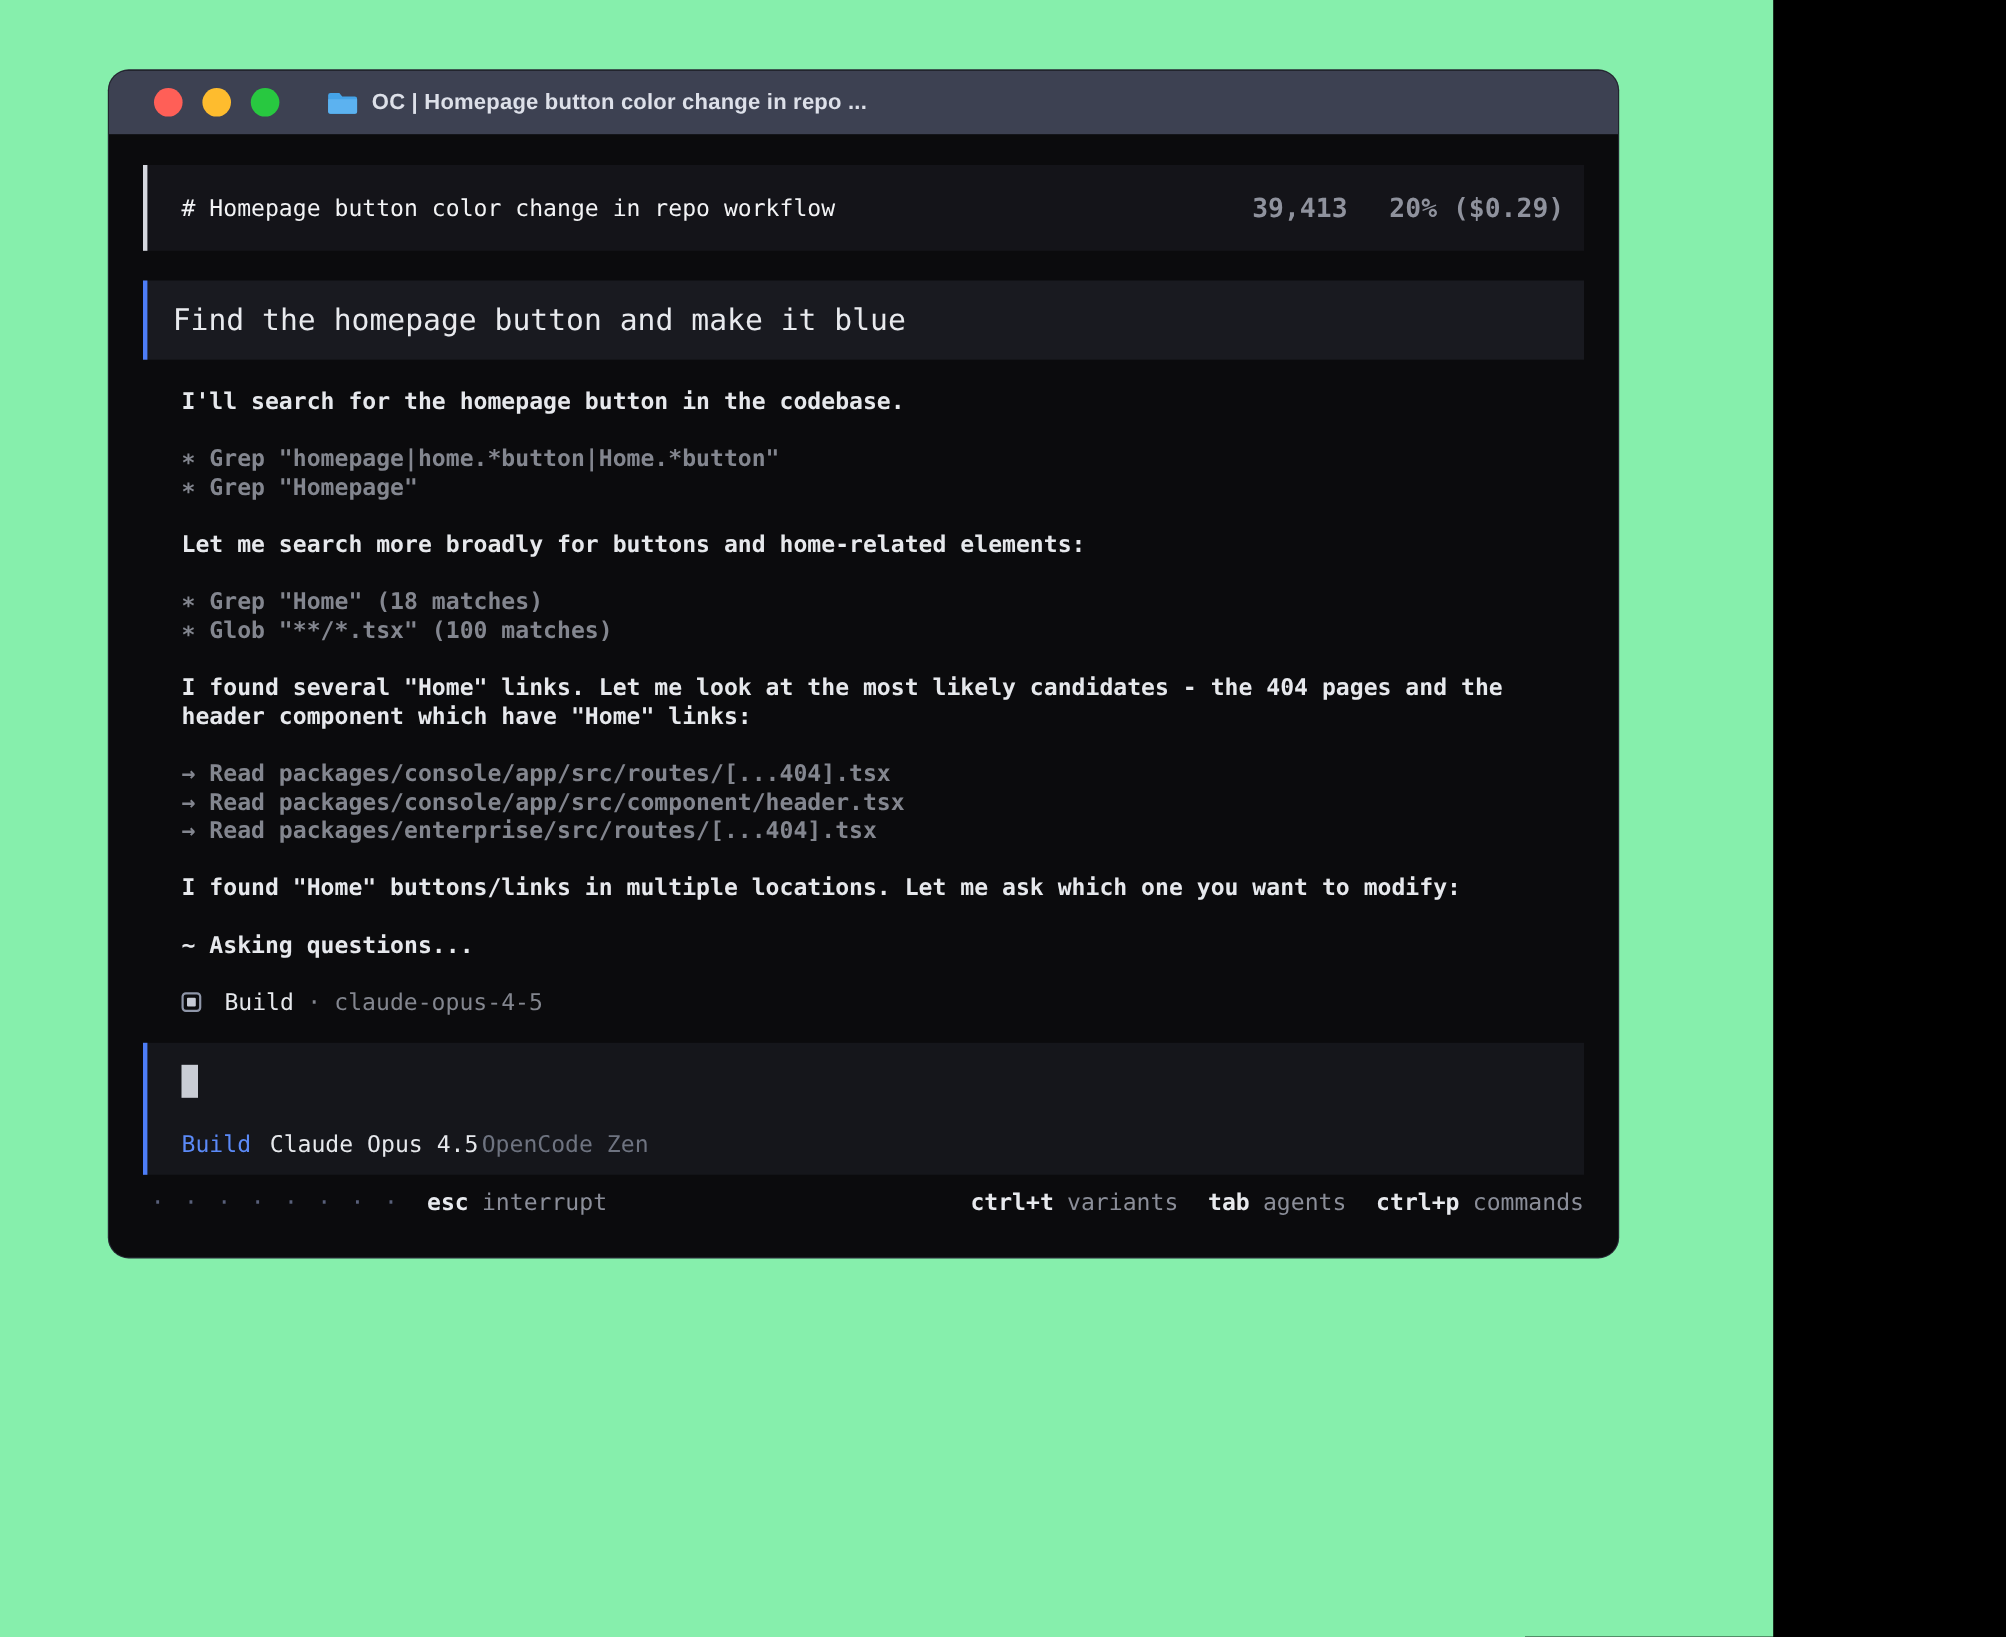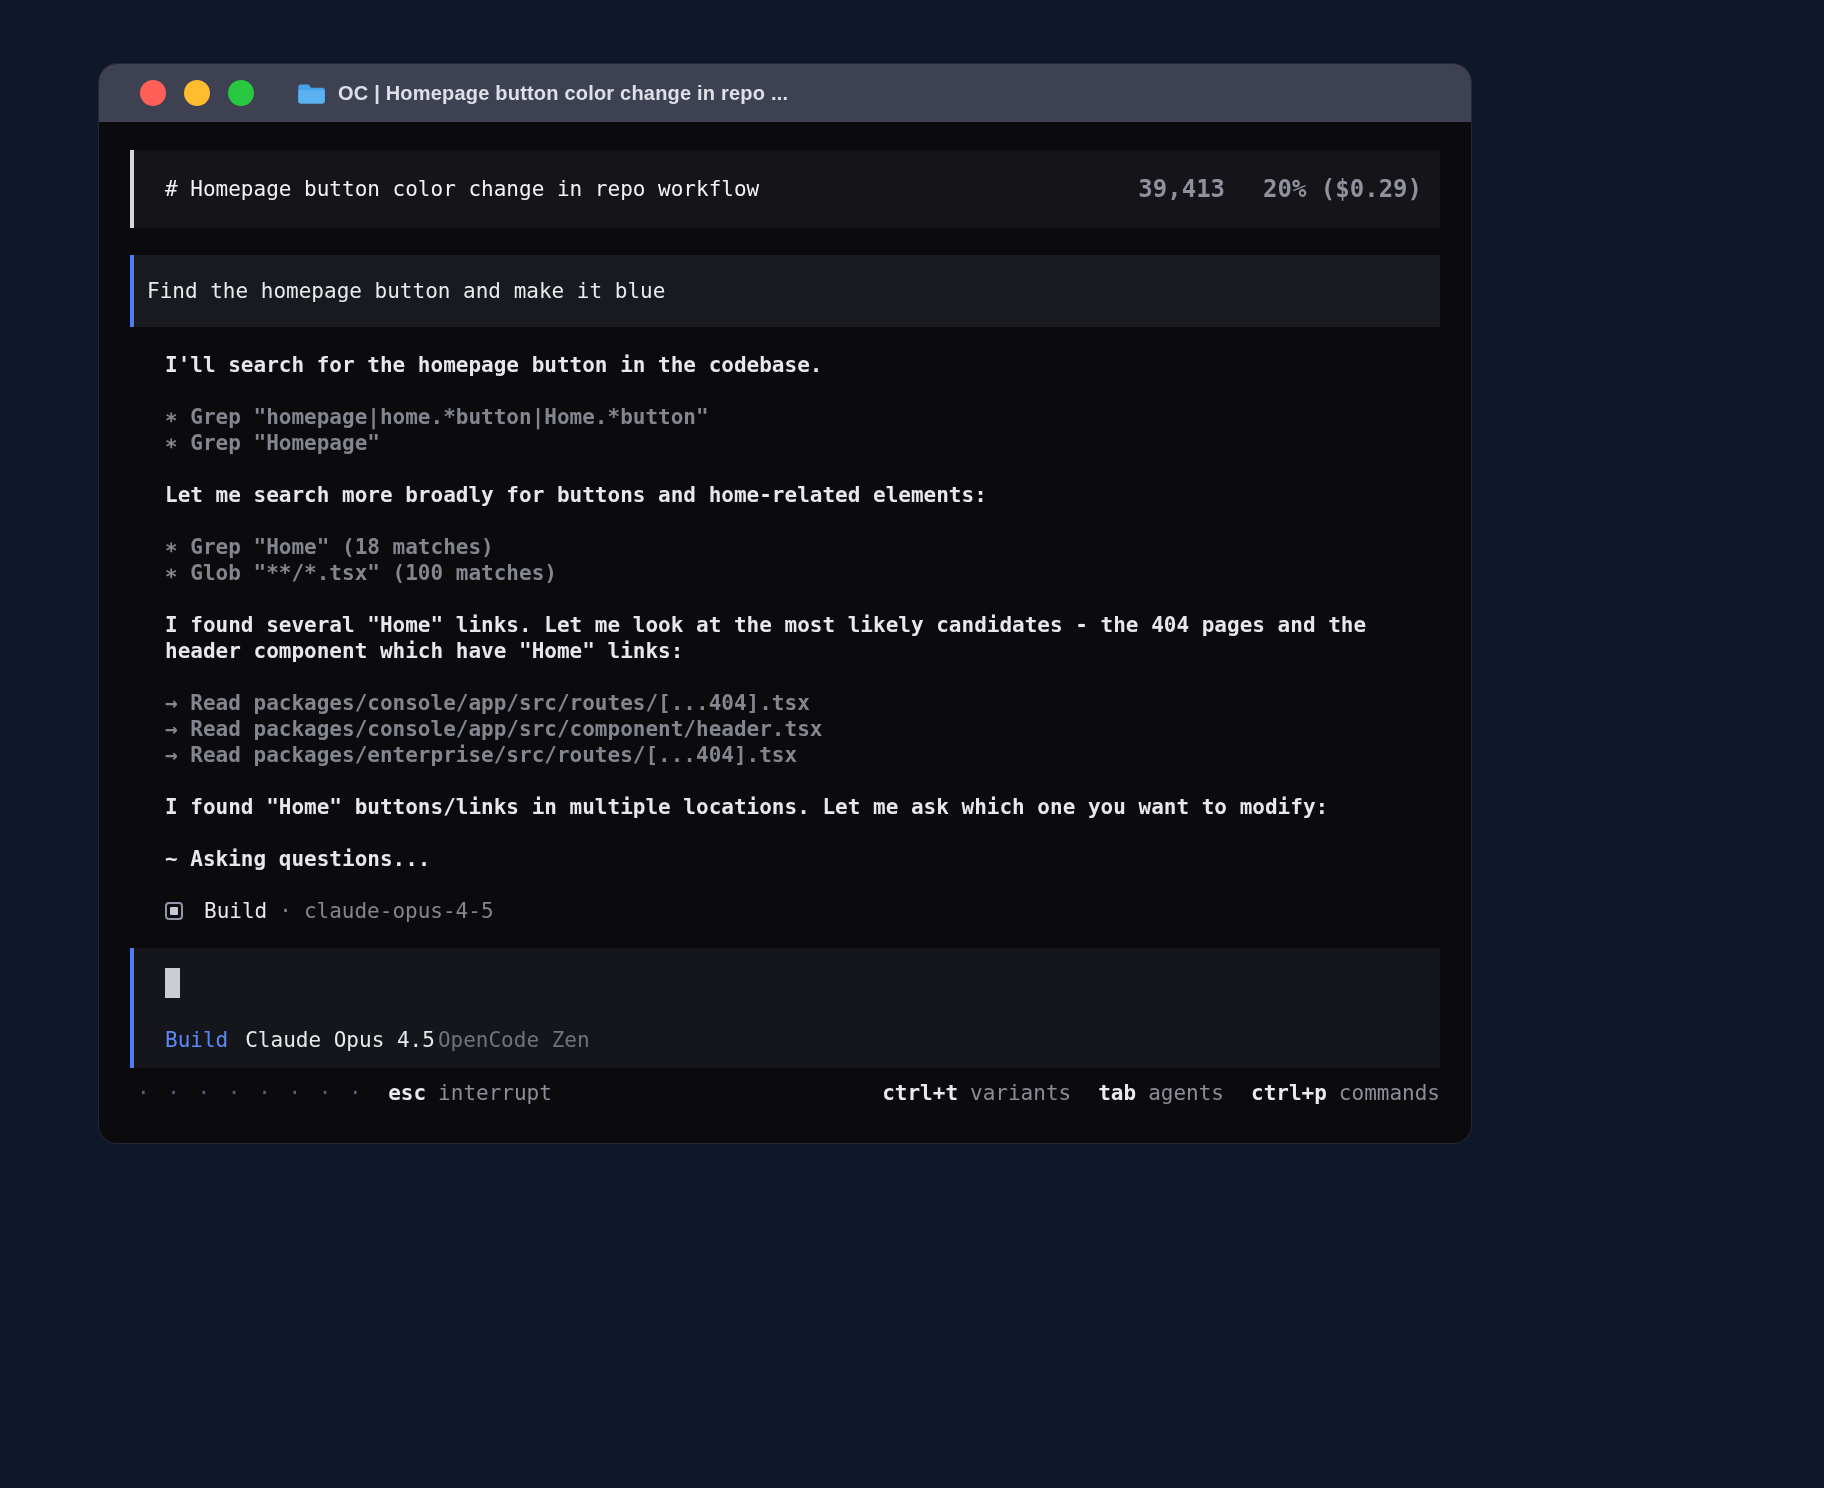--- a/index.html
+++ b/index.html
@@ -2,21 +2,21 @@
 <html><head>
 <meta charset="utf-8">
 <style>
   * { margin:0; padding:0; box-sizing:border-box; }
   html,body { background:#000; }
   body {
     width:1824px; height:1488px;
     font-family:"DejaVu Sans Mono", monospace;
     overflow:hidden;
   }
-  .screen { position:relative; width:1824px; height:1488px; background:#0f172a; overflow:hidden; }
+  .screen { position:relative; width:1612px; height:1488px; background:#86efac; overflow:hidden; }
 
   .window {
     position:absolute; left:99px; top:64px; width:1372px; height:1079px;
     background:#0b0b0d; border-radius:18px; overflow:hidden;
     box-shadow:0 0 0 1px #262833;
   }
 
   
   .titlebar {
     height:58px; background:#3d4152;
@@ -40,22 +40,22 @@
   .header-block {
     display:flex; align-items:center; justify-content:space-between;
     height:78px; background:#141419; border-left:4px solid #d5d8df;
     padding:0 18px 0 31px;
   }
   .header-title { color:#f2f3f5; font-weight:normal; font-size:21px; white-space:pre; }
   .header-stats { display:flex; gap:38px; color:#8f929d; font-size:24px; white-space:pre;font-weight:bold; }
 
   .user-block {
     margin-top:27px; height:72px; display:flex; align-items:center;
-    background:#191a20; border-left:4px solid #4d7df7; padding-left:13px;
-    color:#e8eaee; font-size:21px; white-space:pre;
+    background:#191a20; border-left:4px solid #4d7df7; padding-left:23px;
+    color:#e8eaee; font-size:27px; white-space:pre;
   }
 
   .chat { padding:25px 0 0 35px; font-size:21px;font-weight:bold; }
   .chat .line  { height:26px; line-height:26px; white-space:pre; }
   .chat .text  { color:#e6e8ec; }
   .chat .tool  { color:#83868f; }
   .chat .blank { height:26px; }
 
   .agent-row {
     margin:26px 0 0 35px; height:26px;

